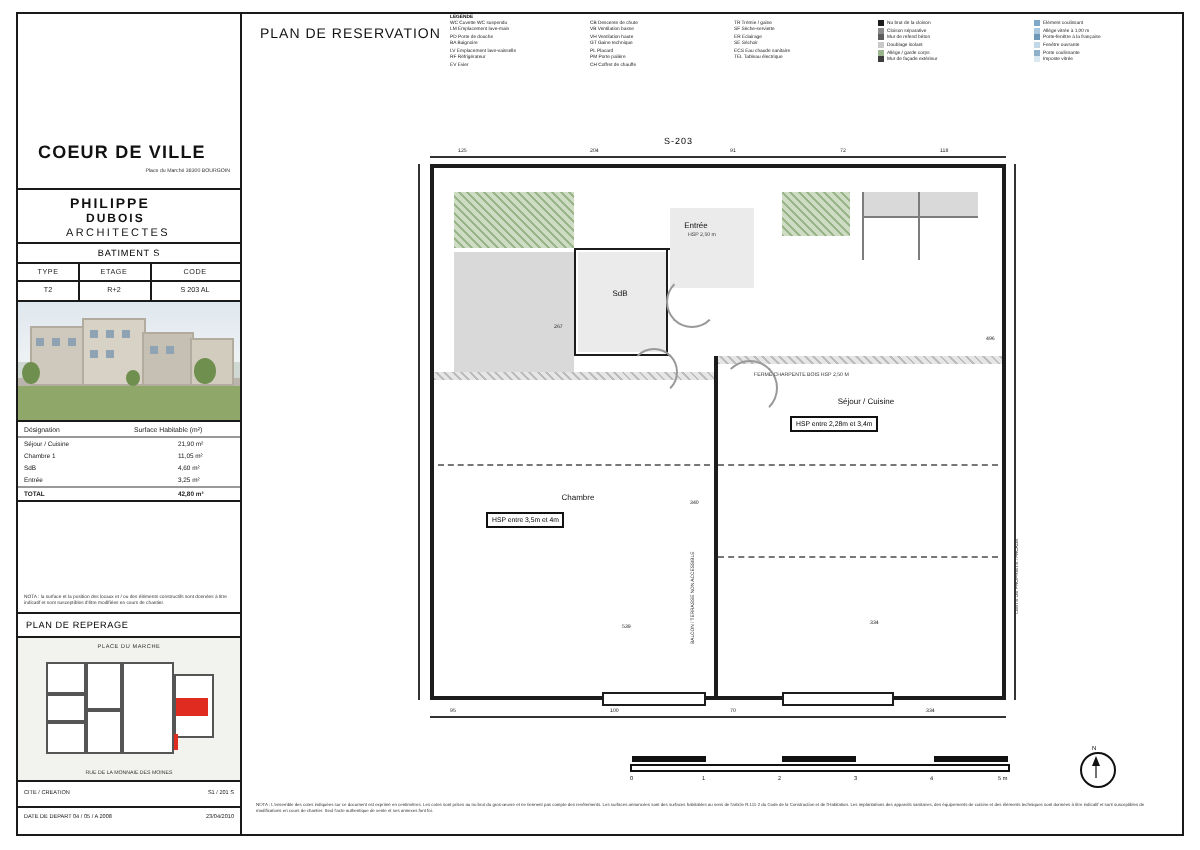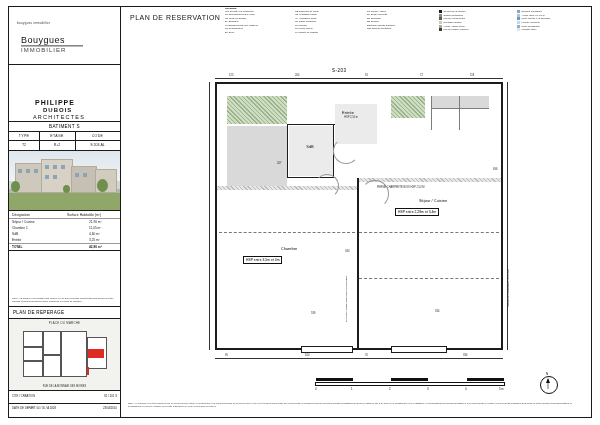--- a/index.html
+++ b/index.html
@@ -102,30 +102,26 @@
 </head>
 <body>
 
 <div id="page">
 
   <div class="frame"></div>
   <div class="vline"></div>
 
   <div class="left">
 
-    <div class="lblock logo-box">
-      <div class="brandline">bouygues immobilier</div>
-      <svg width="111" height="58" style="position:absolute;left:0;top:0;">
-        <rect x="8" y="22" width="94" height="26" fill="#ffffff"></rect>
-        <text x="12" y="36" font-size="9" font-family="Liberation Sans, sans-serif" fill="#111" letter-spacing="0.5">Bouygues</text>
-        <text x="12" y="45" font-size="6" font-family="Liberation Sans, sans-serif" fill="#444" letter-spacing="1">IMMOBILIER</text>
-        <rect x="12" y="38.5" width="62" height="0.8" fill="#111"></rect>
-      </svg>
-    </div>
-
+
+    <div class="cdv">
+      <div class="t1">COEUR DE VILLE</div>
+      <div class="t2">Place du Marché
+38300 BOURGOIN</div>
+    </div>
 
     <div class="arch">
       <div class="a1">PHILIPPE</div>
       <div class="a2">DUBOIS</div>
       <div class="a3">ARCHITECTES</div>
     </div>
 
     <div class="bat">
       <span>BATIMENT S</span>
     </div>

